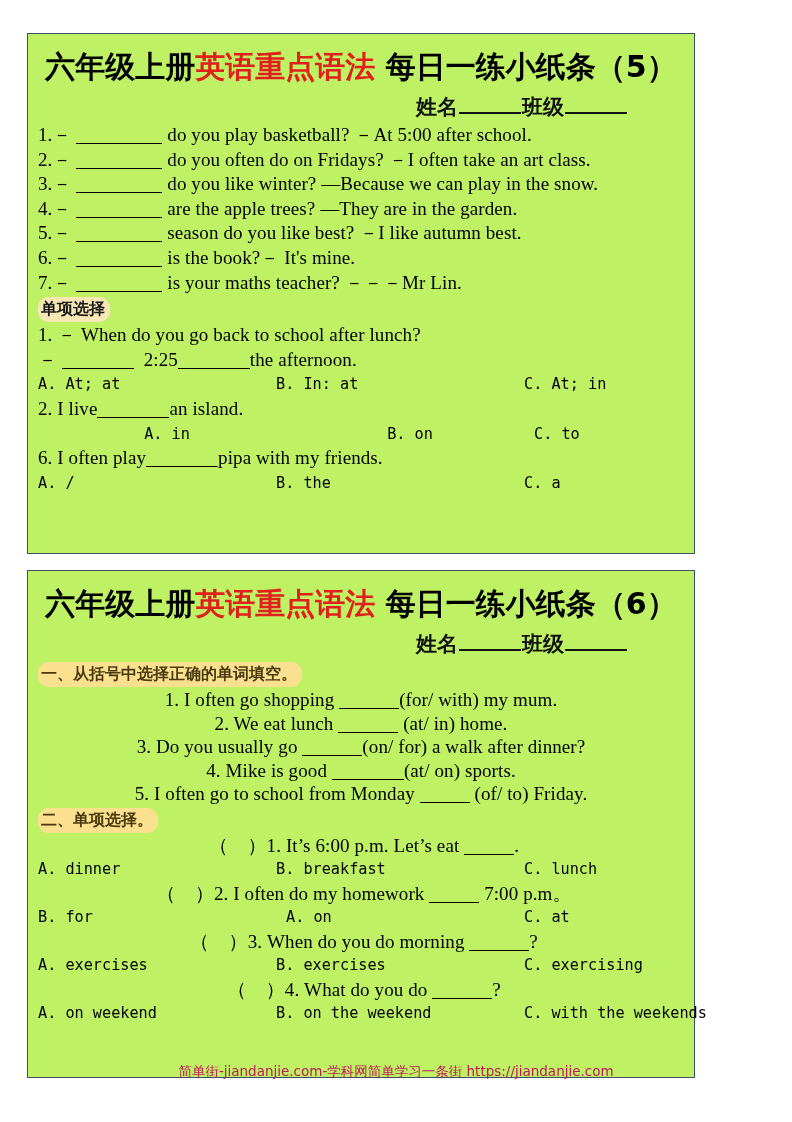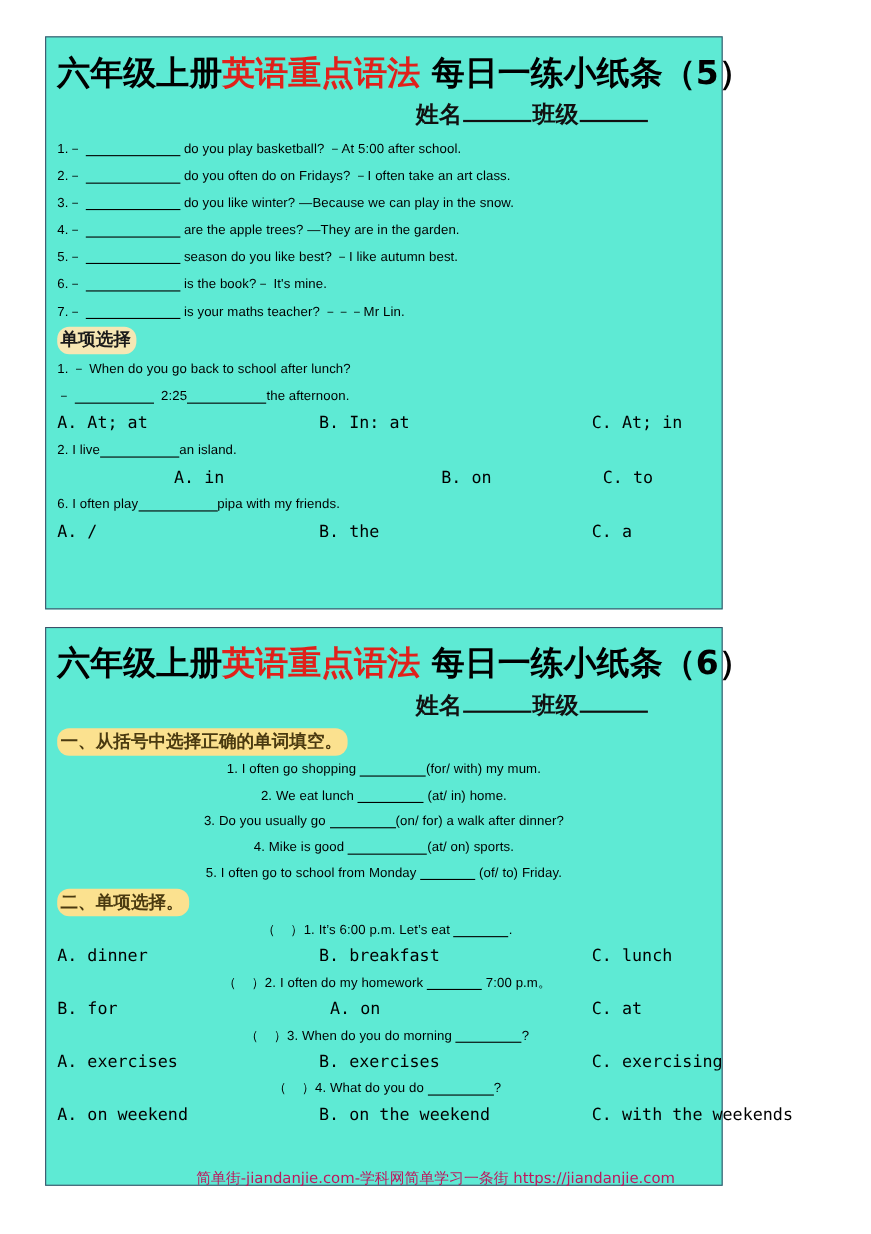--- a/index.html
+++ b/index.html
@@ -16,25 +16,25 @@
   }
   .page {
     position: absolute;
     inset: 0;
     background: #ffffff;
   }
 
   
   .sheet {
     position: absolute;
-    left: 41px;
-    width: 616px;
+    left: 27px;
+    width: 668px;
     border: 1.5px solid #3c5068;
     box-sizing: border-box;
-    background: #5eead4;
+    background: #bef264;
   }
   #sheet-1 { top: 33px;  height: 521px; }
   #sheet-2 { top: 570px; height: 508px; }
 
   .sheet-inner {
     padding: 6px 10px 0 10px;
   }
 
   
   .title-row {
@@ -46,40 +46,40 @@
     line-height: 46px;
     letter-spacing: 0px;
     color: #000000;
     margin-top: 4px;
   }
   .title-red { color: #e0211b; }
 
   .name-row {
     text-align: right;
     padding-right: 56px;
-    font-family: Liberation Mono, monospace;
+    font-family: Liberation Sans, sans-serif;
     font-weight: 700;
     font-size: 21px;
     line-height: 32px;
     color: #111111;
     margin-top: 1px;
     white-space: nowrap;
   }
   .ul-short {
     display: inline-block;
     width: 62px;
     border-bottom: 2px solid #111111;
     vertical-align: baseline;
     margin: 0 1px;
   }
 
   
   .qline {
-    font-family: Liberation Sans, sans-serif;
-    font-size: 12px;
+    font-family: Liberation Serif, serif;
+    font-size: 19px;
     line-height: 24.6px;
     color: #000000;
     white-space: nowrap;
     letter-spacing: 0.1px;
   }
   .qline.tight { line-height: 23.5px; text-align: center; }
 
   .blank {
     display: inline-block;
     border-bottom: 1.4px solid #000000;

